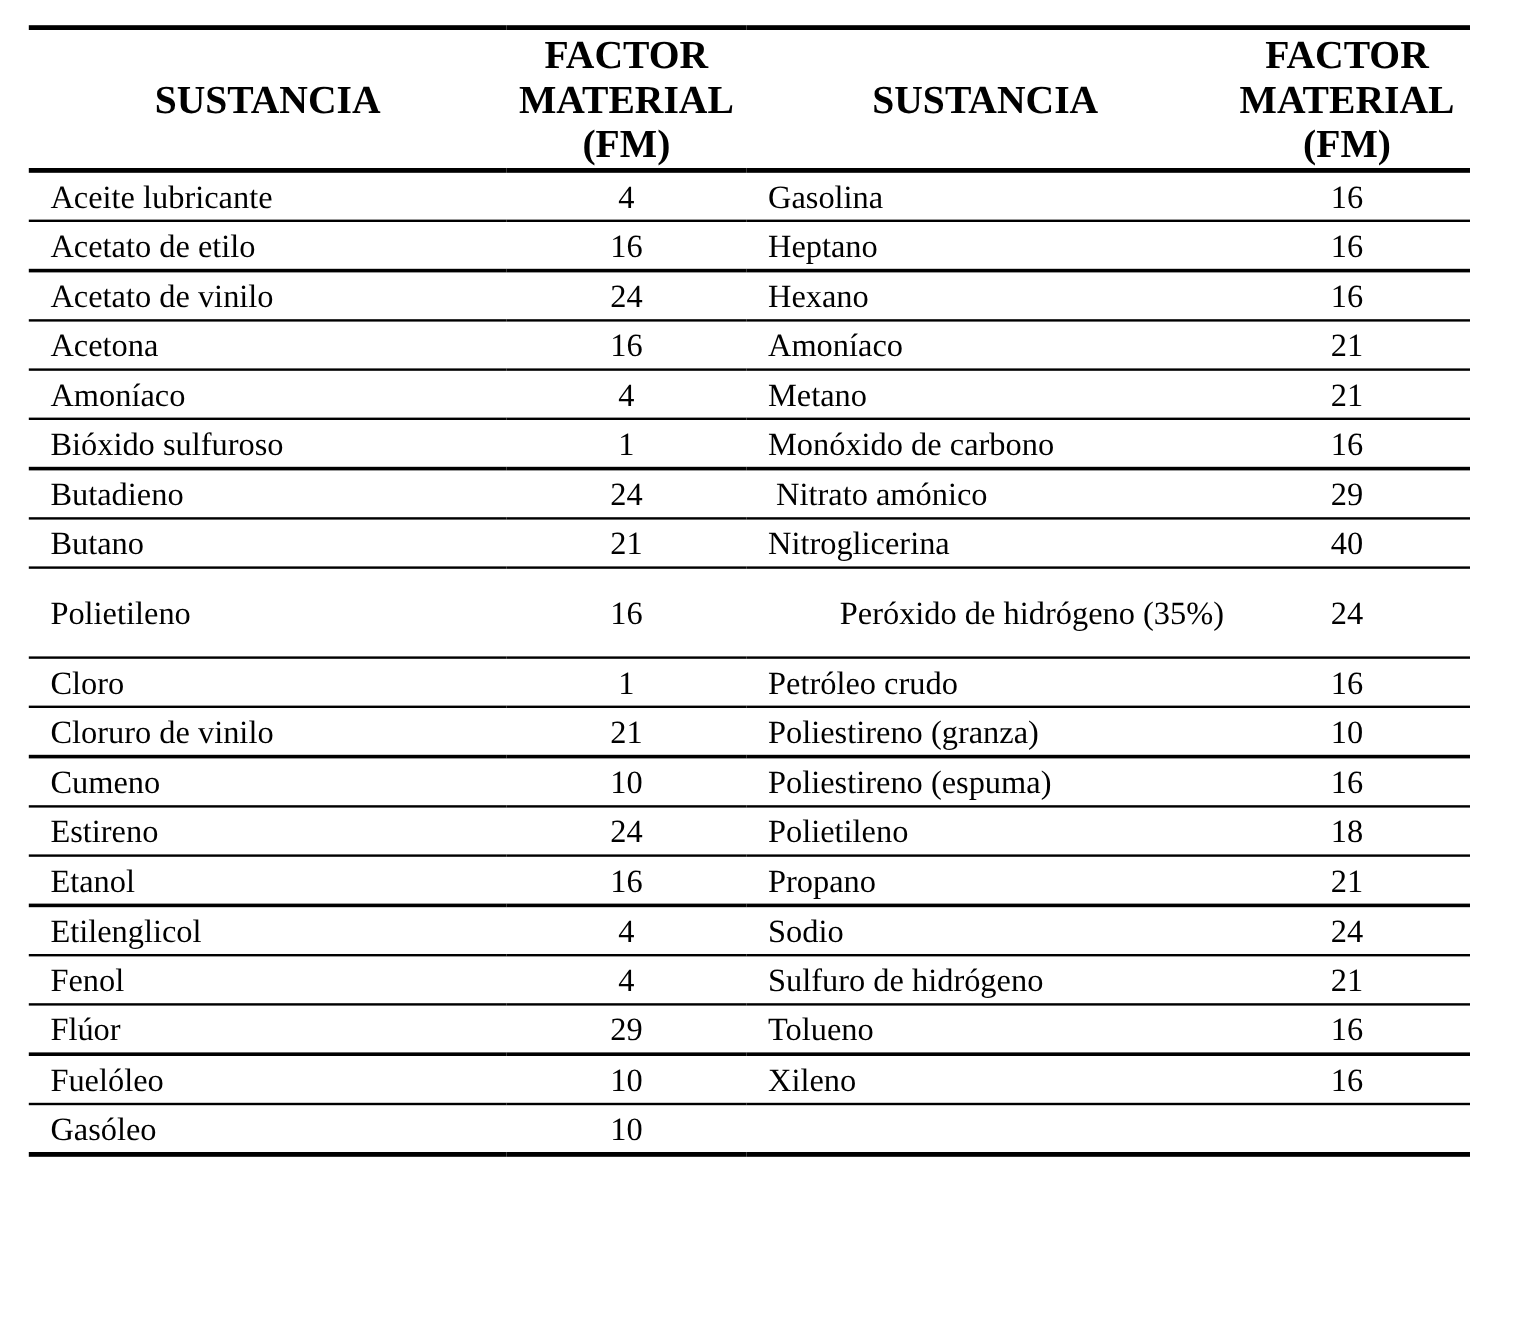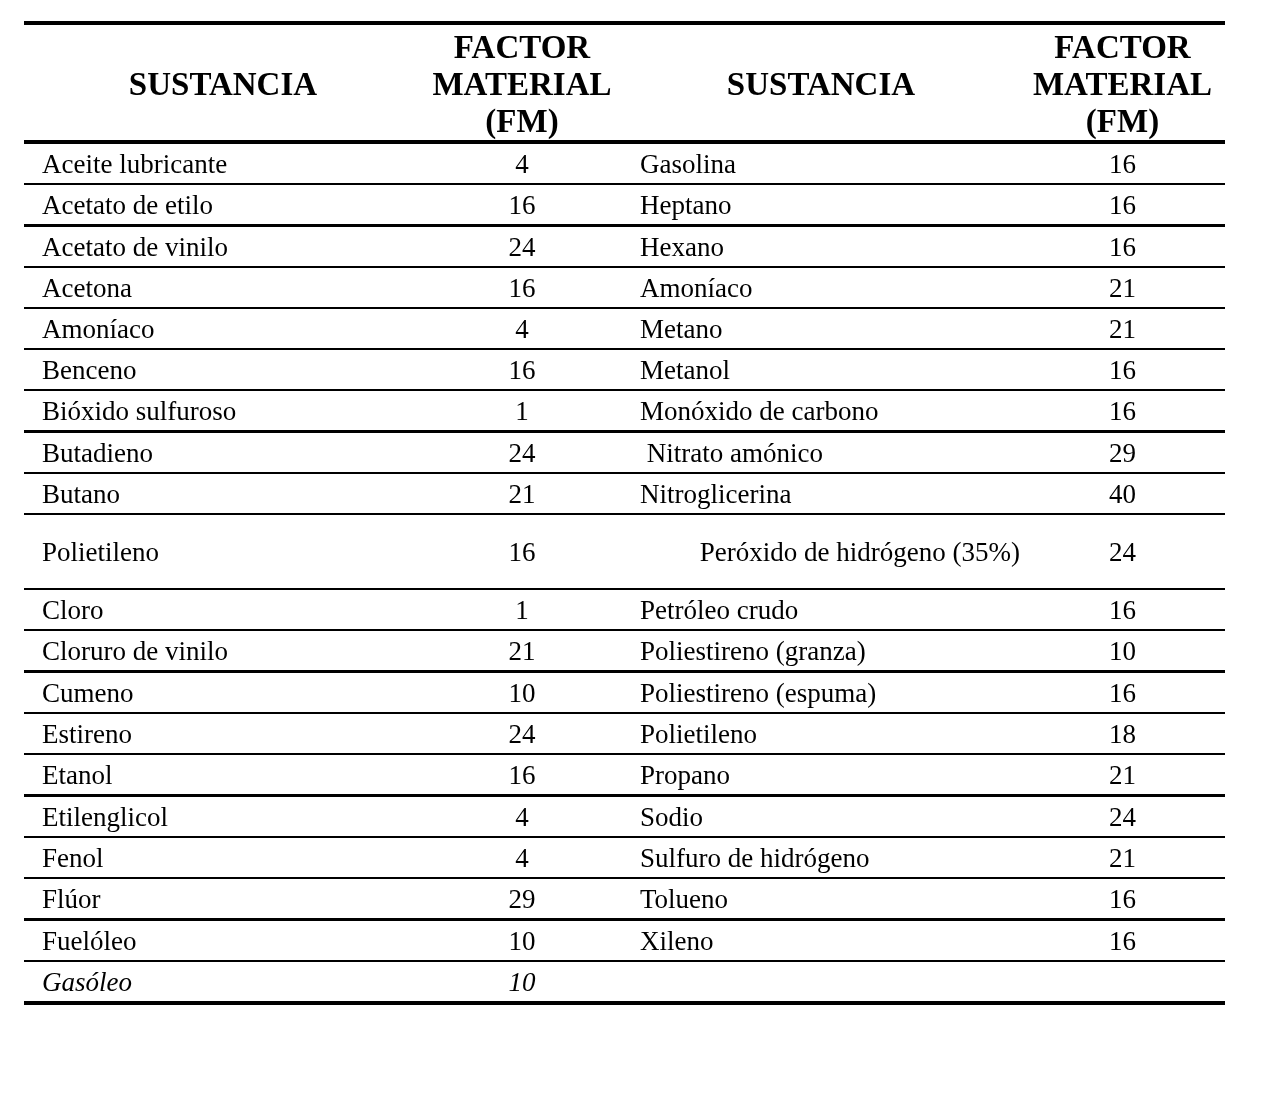--- a/index.html
+++ b/index.html
@@ -17,21 +17,21 @@
   table.fm th {
     font-weight: bold; font-size: 33px; line-height: 37px; text-align: center;
     vertical-align: middle; padding: 4px 0 0 0; height: 111px;
     border-bottom: 4px solid #000;
   }
   table.fm td {
     font-size: 27px; line-height: 38px; height: 38px; padding: 1px 0 0 0;
     vertical-align: middle; border-bottom: 2px solid #000;
   }
   table.fm tr.thick td { border-bottom: 3px solid #000; }
-  table.fm tr:last-child td { border-bottom: none; font-style: italic; }
+  table.fm tr:last-child td { border-bottom: none; }
   table.fm td.name { padding-left: 18px; text-align: left; white-space: nowrap; }
   table.fm td.name.wrap { white-space: normal; line-height: 37px; text-align: right; }
   table.fm td.val { text-align: center; }
   table.fm tr.tall td { height: 72px; }
 </style>
 </head>
 <body>
 
 <table class="fm">
   <colgroup>
@@ -79,26 +79,20 @@
       <td class="name">Acetona</td>
       <td class="val">16</td>
       <td class="name">Amoníaco</td>
       <td class="val">21</td>
     </tr>
     <tr>
       <td class="name">Amoníaco</td>
       <td class="val">4</td>
       <td class="name">Metano</td>
       <td class="val">21</td>
-    </tr>
-    <tr>
-      <td class="name">Benceno</td>
-      <td class="val">16</td>
-      <td class="name">Metanol</td>
-      <td class="val">16</td>
     </tr>
     <tr class="thick">
       <td class="name">Bióxido sulfuroso</td>
       <td class="val">1</td>
       <td class="name">Monóxido de carbono</td>
       <td class="val">16</td>
     </tr>
     <tr>
       <td class="name">Butadieno</td>
       <td class="val">24</td>

